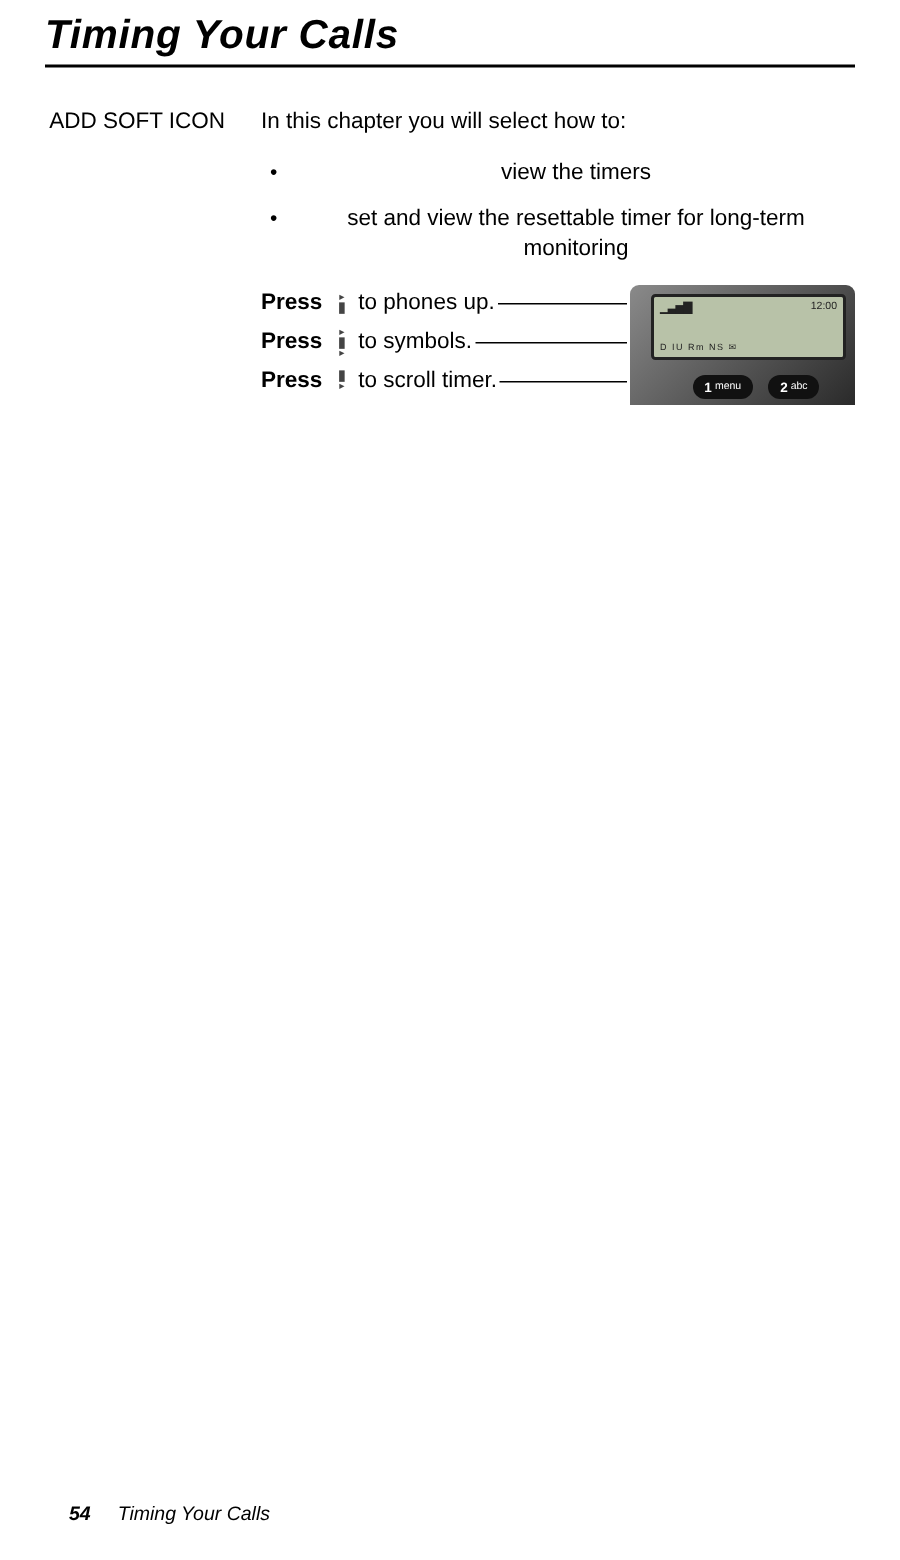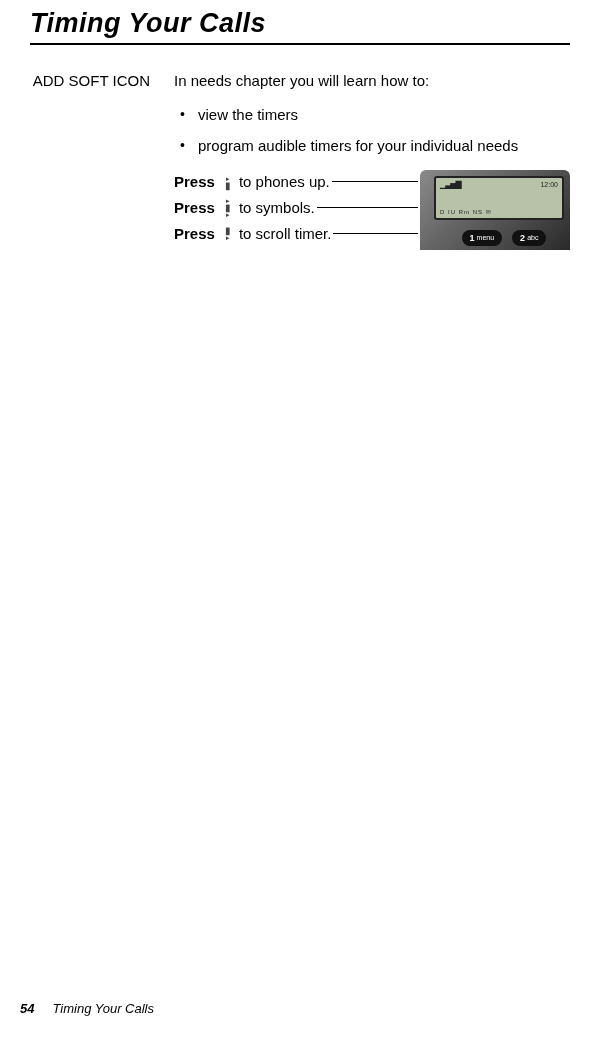--- a/index.html
+++ b/index.html
@@ -38,20 +38,21 @@
       flex: 1;
       font-size: 15px;
       line-height: 1.35;
     }
     .para { margin-bottom: 14px; }
     .bullet-list { list-style: none; margin-bottom: 14px; }
     .bullet-list li {
       position: relative;
       padding-left: 24px;
       margin-bottom: 10px;
+      text-align: center;
     }
     .bullet-list li::before {
       content: "•";
       position: absolute;
       left: 6px;
       top: 0;
       font-size: 14px;
     }
     .press-diagram {
       display: flex;
@@ -143,46 +144,46 @@
       font-size: 10px;
       font-weight: bold;
       padding: 0 6px;
       vertical-align: middle;
       line-height: 16px;
     }
     .inline-key.right { justify-content: flex-end; }
     .footer {
       position: absolute;
       bottom: 24px;
-      left: 20px;
+      left: 46px;
       font-size: 13px;
       display: flex;
       align-items: baseline;
       gap: 18px;
     }
     .footer .pnum { font-weight: bold; font-style: italic; }
     .footer .ptitle { font-style: italic; }
   </style>
 </head>
 <body>
 
 <h1 class="page-title">Timing Your Calls</h1>
 <hr class="title-rule">
 
 <div class="content-row">
   <div class="margin-note">ADD SOFT ICON</div>
 
   <div class="body-col">
 
 
-    <p class="para">In needs chapter you will learn how to:</p>
+    <p class="para">In this chapter you will select how to:</p>
 
     <ul class="bullet-list">
       <li>view the timers</li>
-      <li>program audible timers for your individual needs</li>
+      <li>set and view the resettable timer for long-term monitoring</li>
     </ul>
 
 
     <div class="press-diagram">
       <div class="press-lines">
 
         <div class="press-row">
           <span class="press-label">Press</span>
           <span class="press-icon-slot">
             <span>▸</span>

